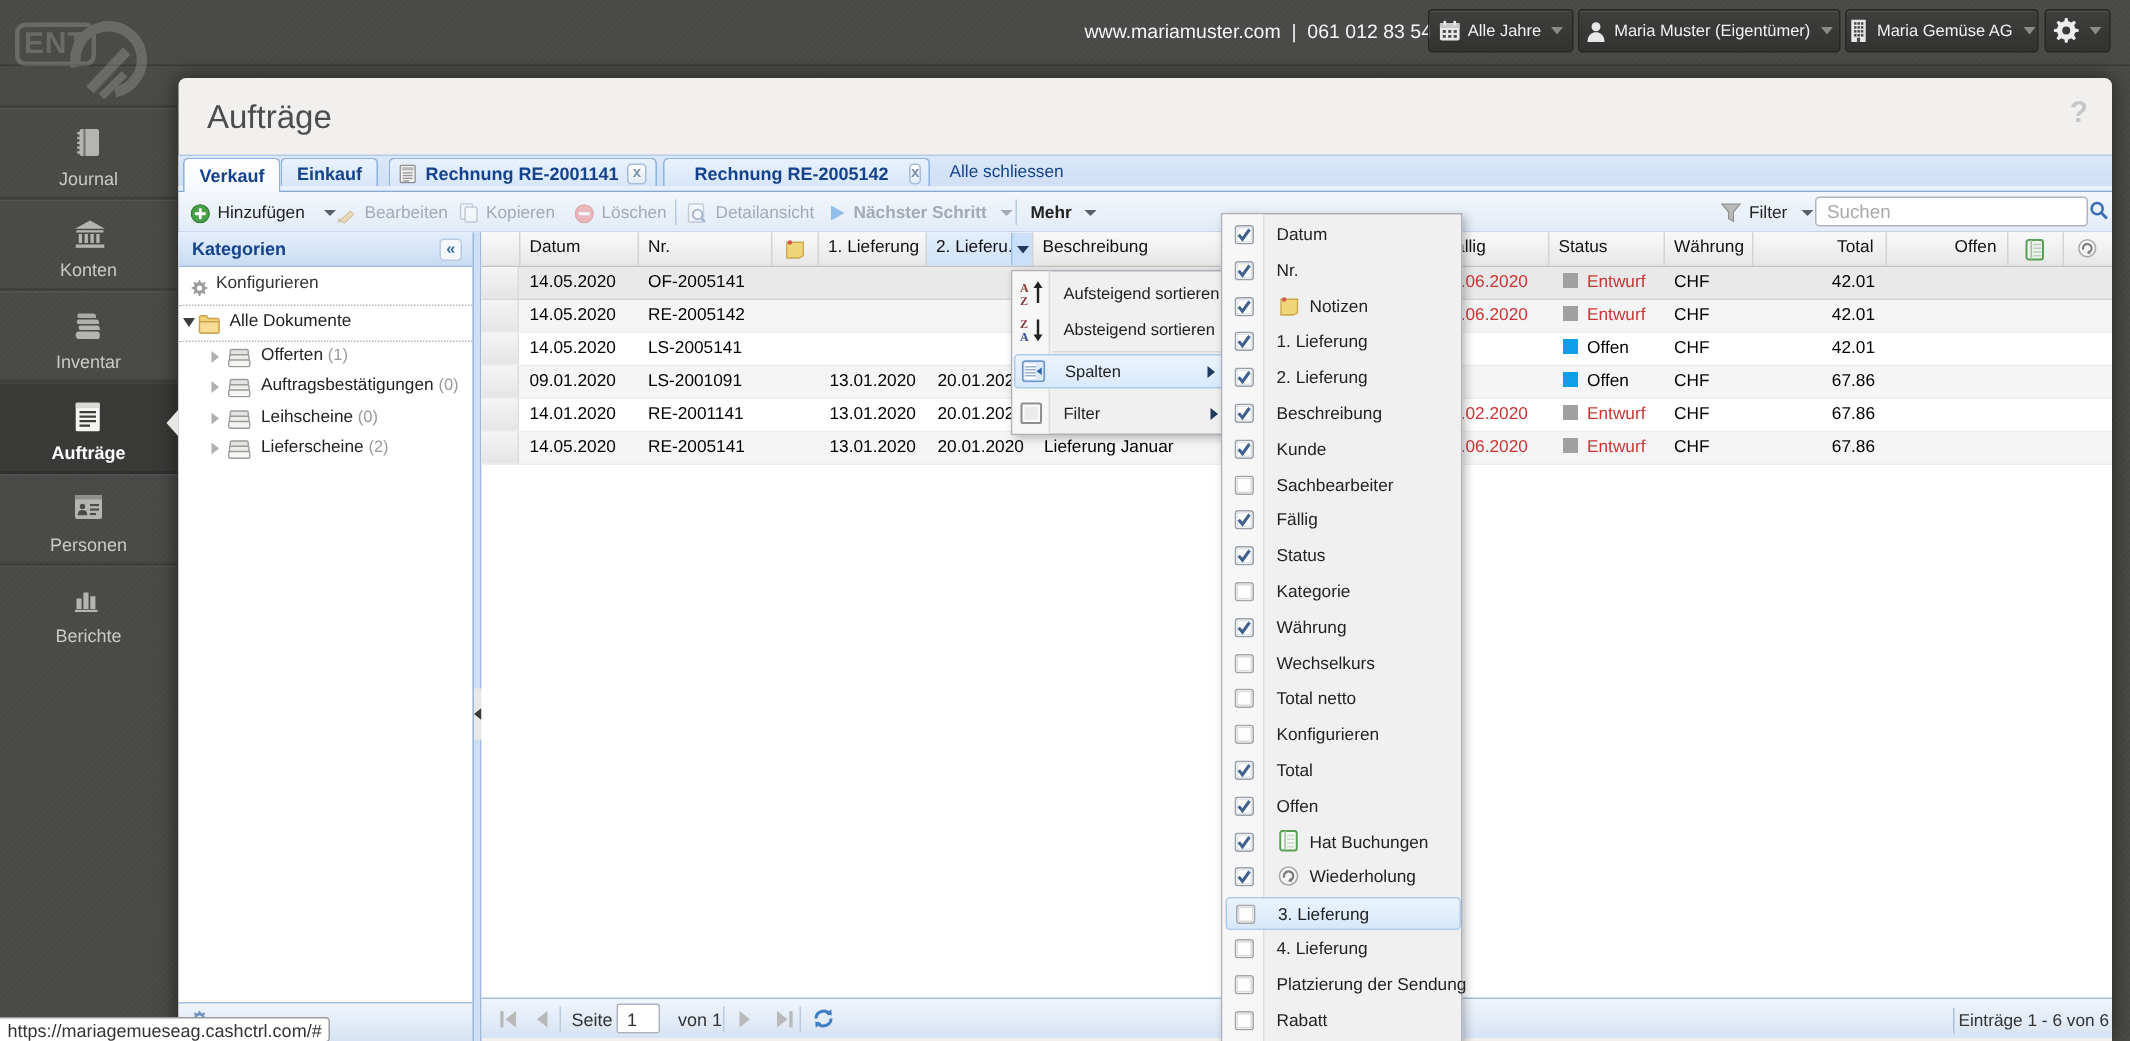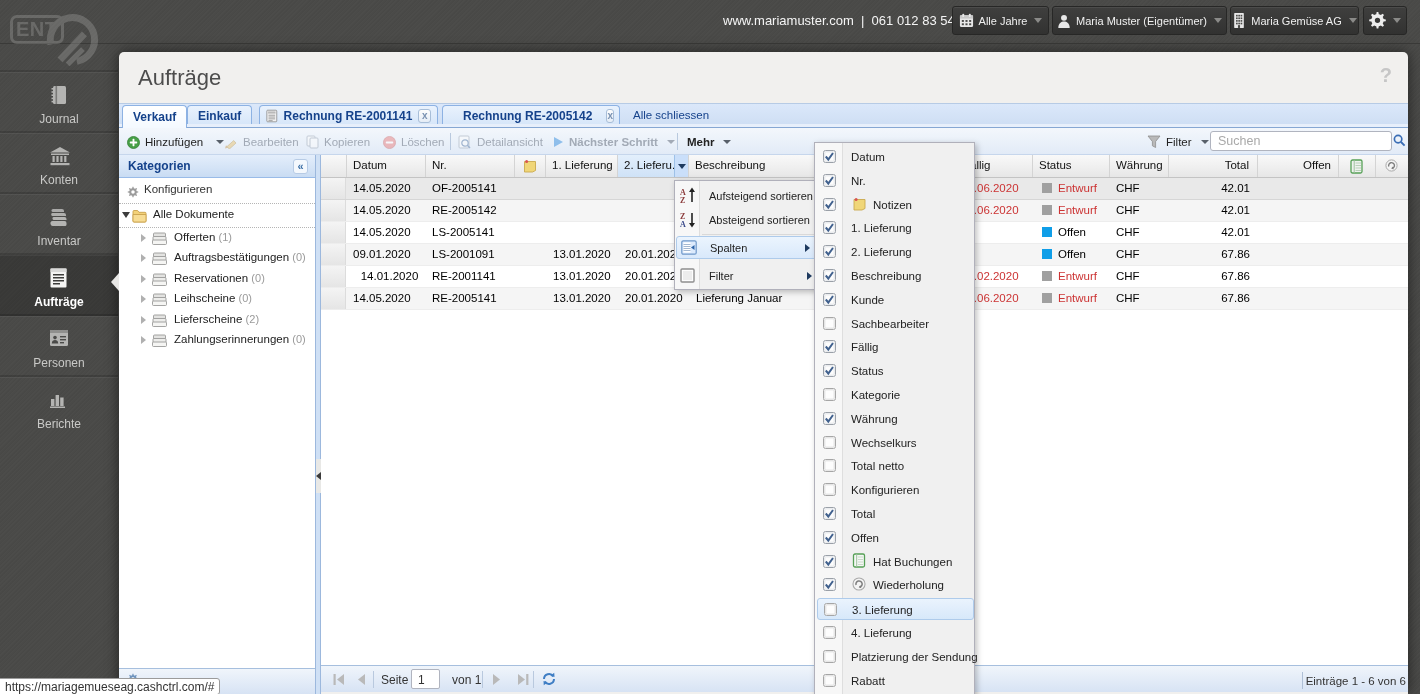--- a/index.html
+++ b/index.html
@@ -354,48 +354,30 @@
               </svg>
               <span style="position:absolute;left:55px;">Auftragsbestätigungen <span class="cnt">(0)</span></span>
             </div>
             <div class="crow" style="height:20.4px; padding-top:3px;">
               <span style="position:absolute; left:22px; top:6px; width:0;height:0;border-top:4px solid transparent; border-bottom:4px solid transparent; border-left:5px solid #b0b0b0;"></span>
               <svg style="position:absolute;left:33px;top:4px;" width="16" height="13" viewBox="0 0 16 13">
                 <rect x="1.5" y="1" width="12" height="4.5" rx="1" fill="#e3e3e1" stroke="#9a9a98" stroke-width="0.9"></rect>
                 <rect x="1" y="4.5" width="13" height="4.5" rx="1" fill="#ededeb" stroke="#9a9a98" stroke-width="0.9"></rect>
                 <rect x="0.5" y="8" width="14" height="4.5" rx="1" fill="#f5f5f3" stroke="#9a9a98" stroke-width="0.9"></rect>
               </svg>
-              <span style="position:absolute;left:55px;">Reservationen <span class="cnt">(0)</span></span>
-            </div>
-            <div class="crow" style="height:20.4px; padding-top:3px;">
-              <span style="position:absolute; left:22px; top:6px; width:0;height:0;border-top:4px solid transparent; border-bottom:4px solid transparent; border-left:5px solid #b0b0b0;"></span>
-              <svg style="position:absolute;left:33px;top:4px;" width="16" height="13" viewBox="0 0 16 13">
-                <rect x="1.5" y="1" width="12" height="4.5" rx="1" fill="#e3e3e1" stroke="#9a9a98" stroke-width="0.9"></rect>
-                <rect x="1" y="4.5" width="13" height="4.5" rx="1" fill="#ededeb" stroke="#9a9a98" stroke-width="0.9"></rect>
-                <rect x="0.5" y="8" width="14" height="4.5" rx="1" fill="#f5f5f3" stroke="#9a9a98" stroke-width="0.9"></rect>
-              </svg>
               <span style="position:absolute;left:55px;">Leihscheine <span class="cnt">(0)</span></span>
             </div>
             <div class="crow" style="height:20.4px; padding-top:3px;">
               <span style="position:absolute; left:22px; top:6px; width:0;height:0;border-top:4px solid transparent; border-bottom:4px solid transparent; border-left:5px solid #b0b0b0;"></span>
               <svg style="position:absolute;left:33px;top:4px;" width="16" height="13" viewBox="0 0 16 13">
                 <rect x="1.5" y="1" width="12" height="4.5" rx="1" fill="#e3e3e1" stroke="#9a9a98" stroke-width="0.9"></rect>
                 <rect x="1" y="4.5" width="13" height="4.5" rx="1" fill="#ededeb" stroke="#9a9a98" stroke-width="0.9"></rect>
                 <rect x="0.5" y="8" width="14" height="4.5" rx="1" fill="#f5f5f3" stroke="#9a9a98" stroke-width="0.9"></rect>
               </svg>
               <span style="position:absolute;left:55px;">Lieferscheine <span class="cnt">(2)</span></span>
-            </div>
-            <div class="crow" style="height:20.4px; padding-top:3px;">
-              <span style="position:absolute; left:22px; top:6px; width:0;height:0;border-top:4px solid transparent; border-bottom:4px solid transparent; border-left:5px solid #b0b0b0;"></span>
-              <svg style="position:absolute;left:33px;top:4px;" width="16" height="13" viewBox="0 0 16 13">
-                <rect x="1.5" y="1" width="12" height="4.5" rx="1" fill="#e3e3e1" stroke="#9a9a98" stroke-width="0.9"></rect>
-                <rect x="1" y="4.5" width="13" height="4.5" rx="1" fill="#ededeb" stroke="#9a9a98" stroke-width="0.9"></rect>
-                <rect x="0.5" y="8" width="14" height="4.5" rx="1" fill="#f5f5f3" stroke="#9a9a98" stroke-width="0.9"></rect>
-              </svg>
-              <span style="position:absolute;left:55px;">Zahlungserinnerungen <span class="cnt">(0)</span></span>
             </div>
           </div>
       </div>
 
     </div>
     <div id="catfoot">
         <svg style="position:absolute;left:7px;top:4px;" width="13" height="13" viewBox="0 0 16 16">
           <path fill="#6f94bd" d="M8 1 L9.2 1 L9.5 2.7 A5.5 5.5 0 0 1 11 3.3 L12.4 2.3 L13.3 3.2 L12.3 4.6 A5.5 5.5 0 0 1 12.9 6.1 L14.6 6.4 L14.6 7.6 L12.9 7.9 A5.5 5.5 0 0 1 12.3 9.4 L13.3 10.8 L12.4 11.7 L11 10.7 A5.5 5.5 0 0 1 9.5 11.3 L9.2 13 L8 13 L7.7 11.3 A5.5 5.5 0 0 1 6.2 10.7 L4.8 11.7 L3.9 10.8 L4.9 9.4 A5.5 5.5 0 0 1 4.3 7.9 L2.6 7.6 L2.6 6.4 L4.3 6.1 A5.5 5.5 0 0 1 4.9 4.6 L3.9 3.2 L4.8 2.3 L6.2 3.3 A5.5 5.5 0 0 1 7.7 2.7 Z M8.6 5 A2 2 0 1 0 8.6 9 A2 2 0 1 0 8.6 5 Z"></path>
         </svg>
       </div>
@@ -480,21 +462,21 @@
             <div class="gcell" style="left:225px; width:72px;">13.01.2020</div>
             <div class="gcell" style="left:297px; width:71px;">20.01.2020</div>
             <div class="gcell" style="left:368px; width:128px;"></div>
             <div class="gcell " style="left:634px; width:78px; padding-left:6px;"></div>
             <div class="gcell " style="left:712px; width:77px; padding-left:9px;"><span style="display:inline-block; width:10px; height:10px; background:#0f9ee8; margin-right:6px; vertical-align:-1px;"></span>Offen</div>
             <div class="gcell" style="left:789px; width:59px; padding-left:6px;">CHF</div>
             <div class="gcell num" style="left:848px; width:89px; padding-right:8px;">67.86</div>
           </div>
           <div class="grow" style="top:110.5px; background:#ffffff; border-bottom:1px solid #ededed;">
             <div style="position:absolute; left:0; top:0; width:25px; height:21px; background:linear-gradient(#f4f4f4,#e5e5e5); border-right:1px solid #dcdcdc;"></div>
-            <div class="gcell" style="left:26px; width:79px; padding-left:6px;text-align:center;">14.01.2020</div>
+            <div class="gcell" style="left:26px; width:79px; padding-left:6px;">14.01.2020</div>
             <div class="gcell" style="left:105px; width:89px; padding-left:6px;">RE-2001141</div>
             <div class="gcell" style="left:225px; width:72px;">13.01.2020</div>
             <div class="gcell" style="left:297px; width:71px;">20.01.2020</div>
             <div class="gcell" style="left:368px; width:128px;"></div>
             <div class="gcell red" style="left:634px; width:78px; padding-left:6px;">13.02.2020</div>
             <div class="gcell red" style="left:712px; width:77px; padding-left:9px;"><span style="display:inline-block; width:10px; height:10px; background:#a0a0a0; margin-right:6px; vertical-align:-1px;"></span>Entwurf</div>
             <div class="gcell" style="left:789px; width:59px; padding-left:6px;">CHF</div>
             <div class="gcell num" style="left:848px; width:89px; padding-right:8px;">67.86</div>
           </div>
           <div class="grow" style="top:132.5px; background:#f5f5f5; border-bottom:1px solid #ededed;">

